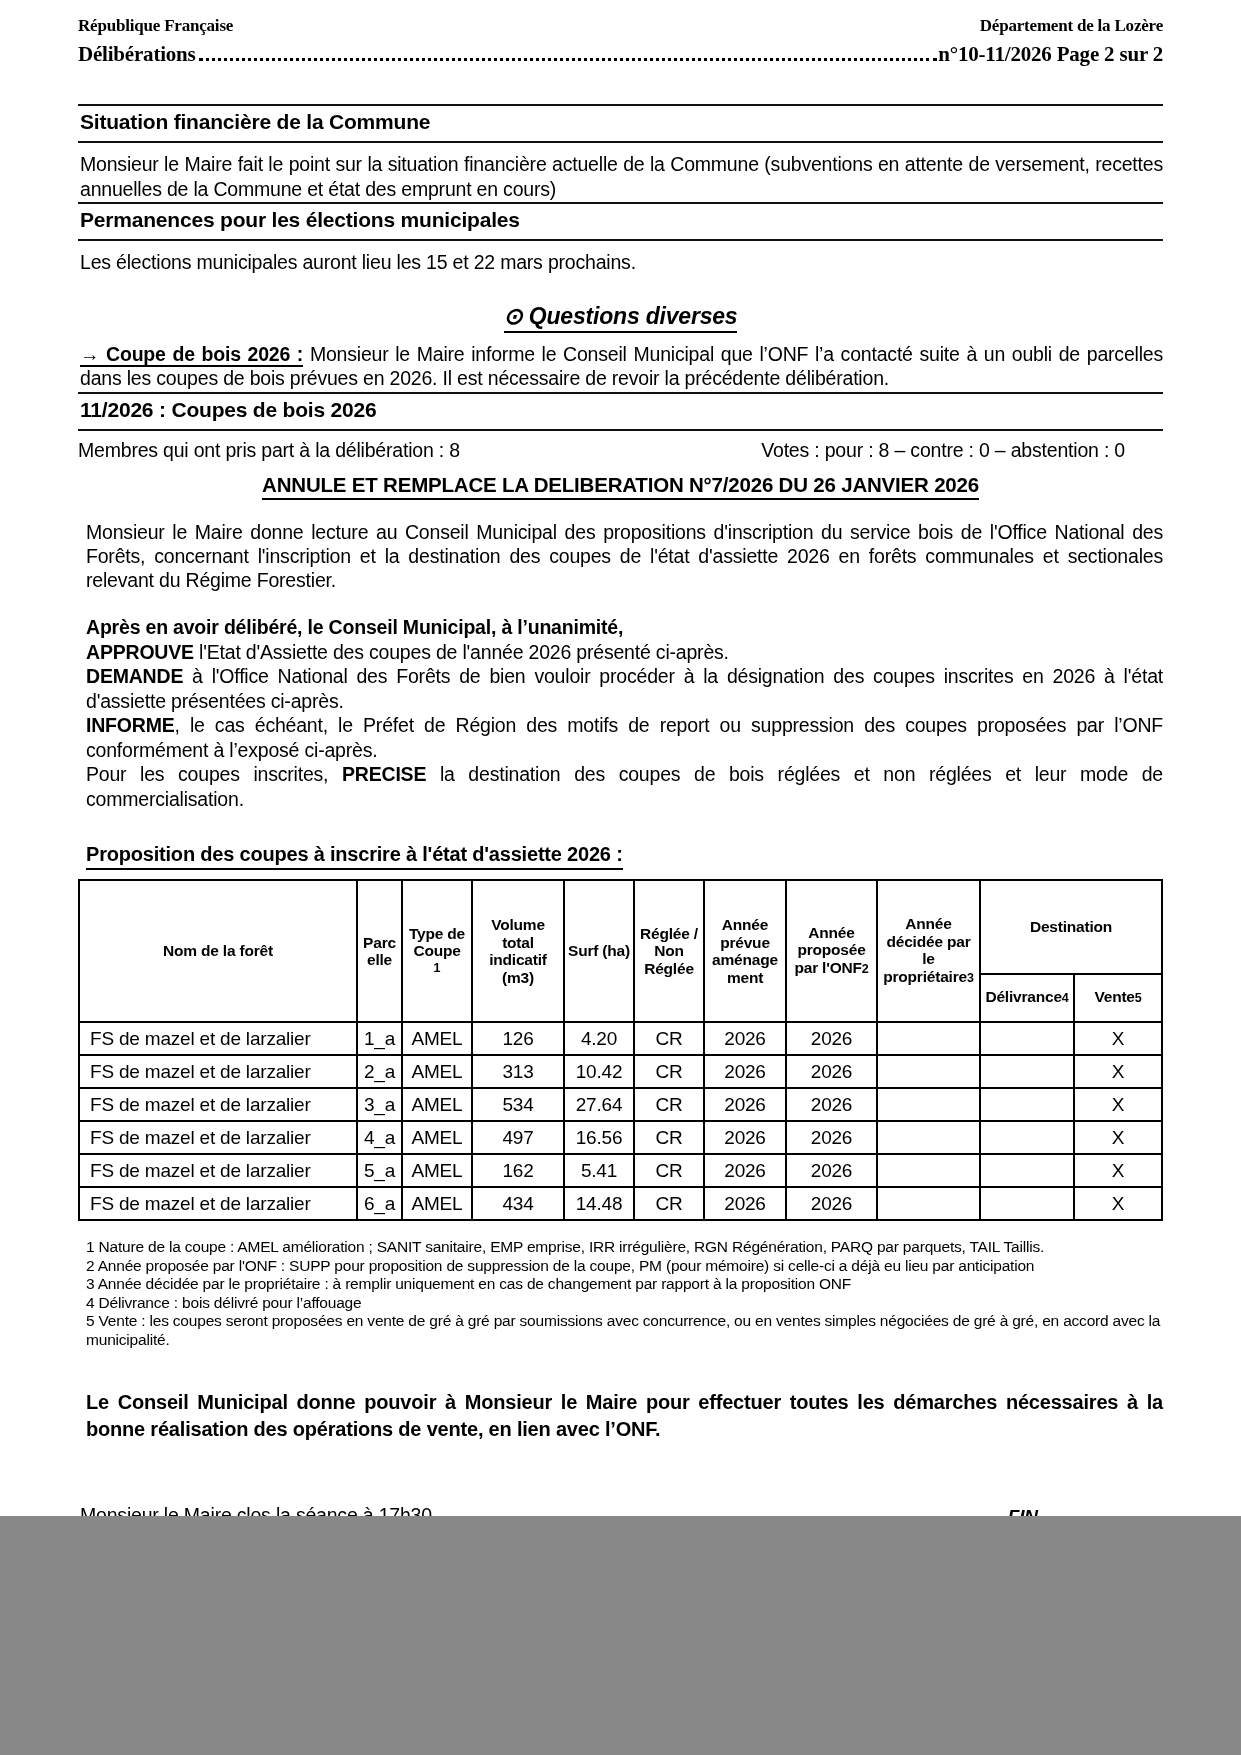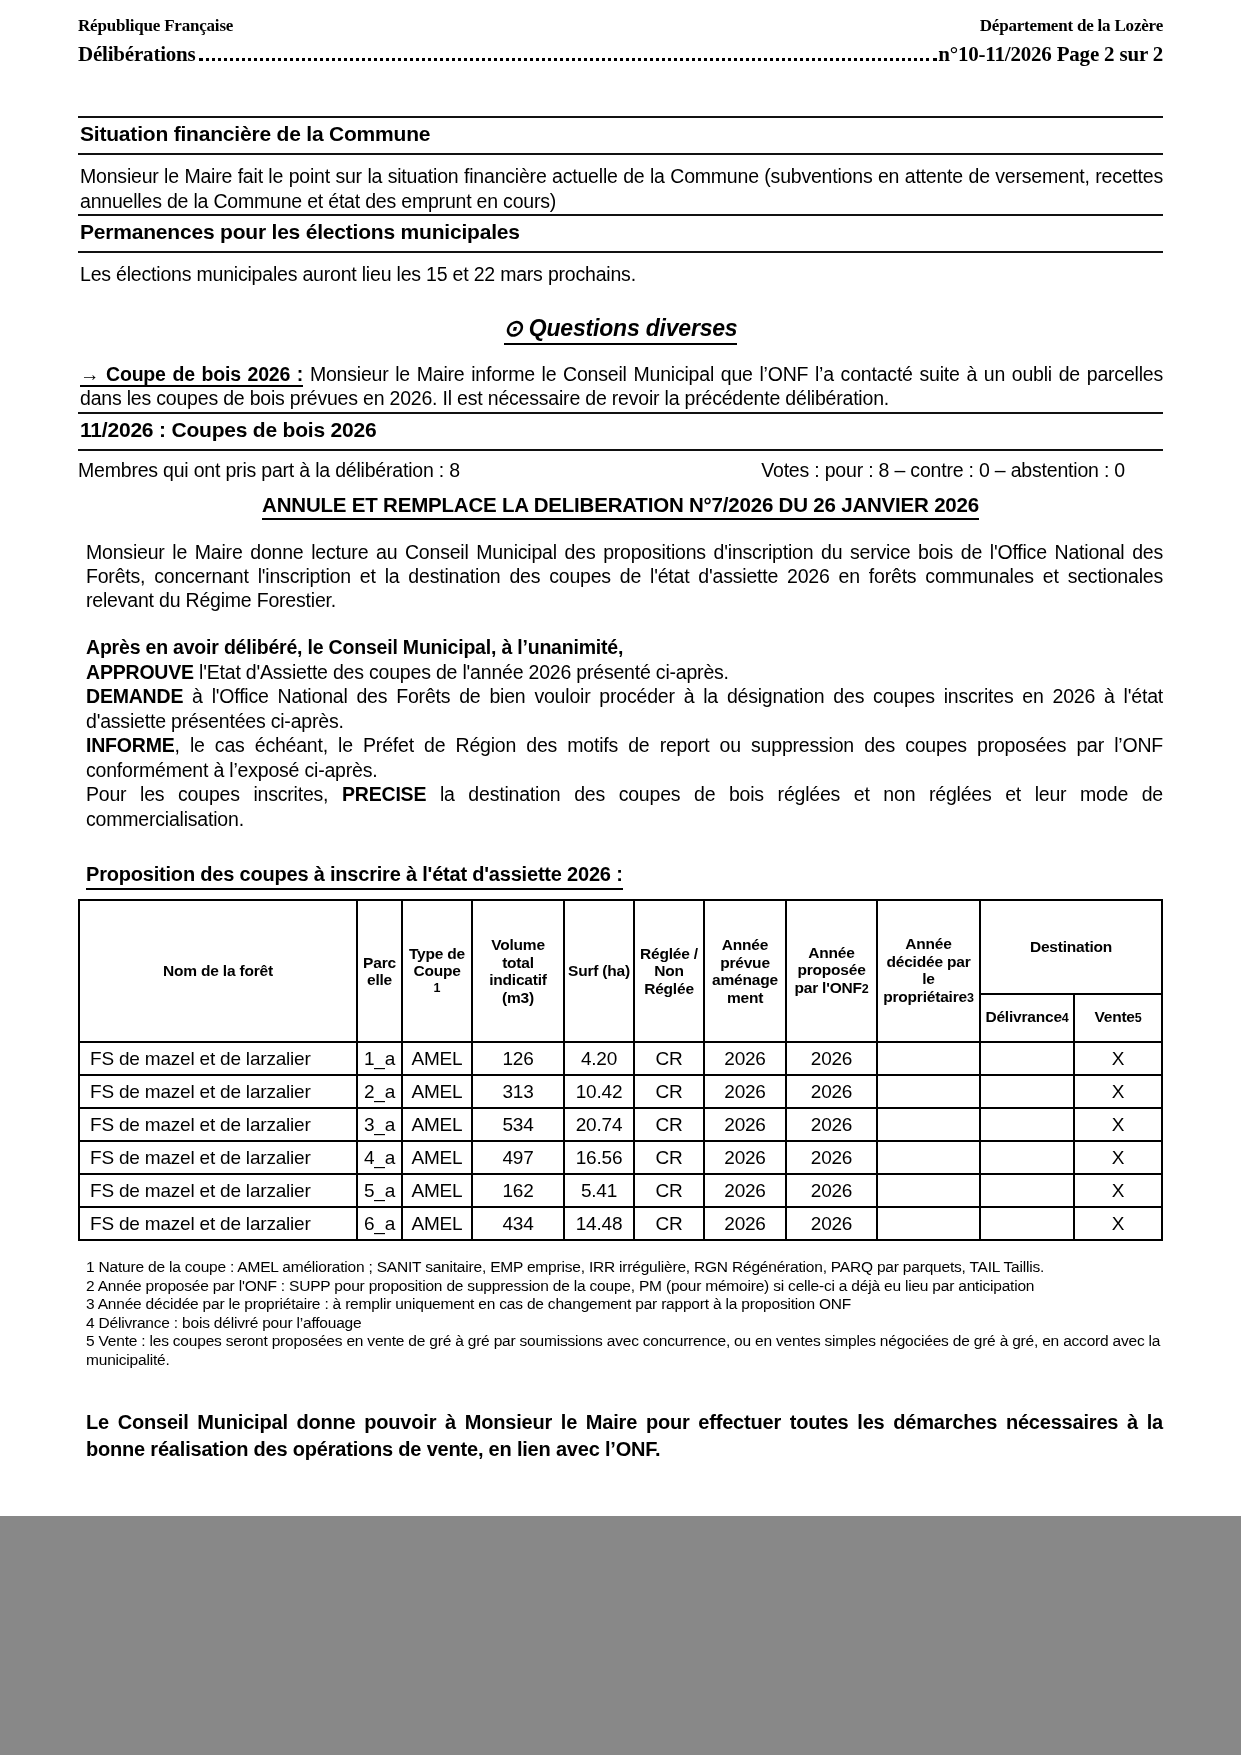--- a/index.html
+++ b/index.html
@@ -21,31 +21,31 @@
   .dh-row1 { display:flex; justify-content:space-between; font-size:17px; line-height:24px; }
   .dh-row2 { display:flex; align-items:flex-end; font-size:21px; line-height:28px; margin-top:2px; }
   .leader { flex:1; border-bottom:3px dotted #000; margin:0 1px 7px 3px; }
 
   
   .sec-box {
     border-top:2px solid #111; border-bottom:2px solid #111;
     padding:3px 0 6px 2px;
     font-size:21px; font-weight:bold; line-height:26px;
   }
-  .sec1 { margin-top:48px; }
+  .sec1 { margin-top:36px; }
   .sec2 { }
   .sec3 { margin-top:2px; }
 
   .para { font-size:19.5px; line-height:25px; text-align:justify; margin-top:9px; padding-left:2px; }
   .para.single { text-align:left; }
 
   
   .qd-title { margin-top:27px; font-size:23px; font-weight:bold; font-style:italic; line-height:28px;text-align:center; }
   .qd-title .u { border-bottom:2.5px solid #000; padding-bottom:1px; display:inline-block; }
-  .qd-item { margin-top:17px; font-size:19.5px; line-height:24px; text-align:justify; padding-left:2px; }
+  .qd-item { margin-top:9px; font-size:19.5px; line-height:24px; text-align:justify; padding-left:2px; }
   .qd-item .lbl { font-weight:bold; border-bottom:2px solid #000; }
 
   .membres-row { display:flex; justify-content:space-between; margin-top:7px; font-size:19.5px; line-height:25px; padding-right:38px; }
   .annule-wrap { text-align:center; margin-top:9px; }
   .annule { display:inline-block; font-size:20.5px; font-weight:bold; border-bottom:2.5px solid #000; padding-bottom:1px; line-height:25px; }
 
   .intro { margin-top:20px; font-size:19.5px; line-height:24px; text-align:justify; padding-left:8px; }
   .delib-block { margin-top:23px; padding-left:8px; }
   .delib-block p { font-size:19.5px; line-height:24.5px; text-align:justify; }
 
@@ -198,21 +198,21 @@
             <td></td>
             <td></td>
             <td>X</td>
           </tr>
 
           <tr>
             <td class="cell-foret">FS de mazel et de larzalier</td>
             <td>3_a</td>
             <td>AMEL</td>
             <td>534</td>
-            <td>20.74</td>
+            <td>27.64</td>
             <td>CR</td>
             <td>2026</td>
             <td>2026</td>
             <td></td>
             <td></td>
             <td>X</td>
           </tr>
 
           <tr>
             <td class="cell-foret">FS de mazel et de larzalier</td>

